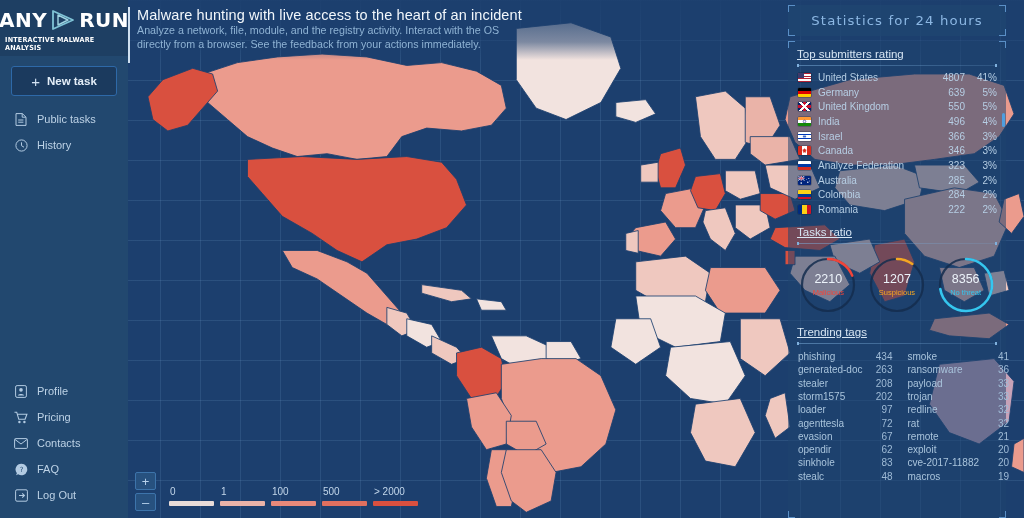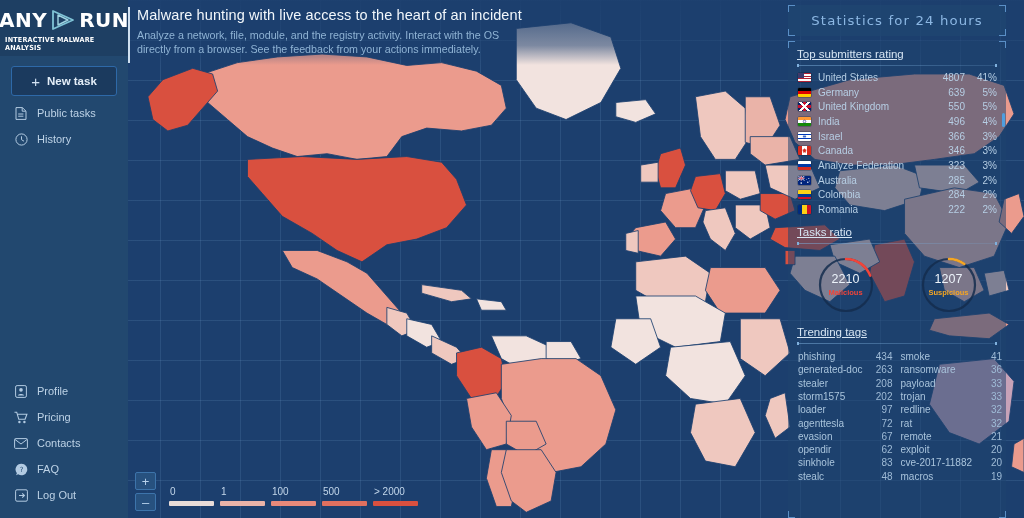--- a/index.html
+++ b/index.html
@@ -76,21 +76,21 @@
     gap: 7px;
     cursor: pointer;
   }
   .newtask-btn .plus {
     color: #d3e3f3; font-size: 15px; line-height: 1; font-weight: 400;
   }
   .newtask-btn .lbl {
     color: #e4eef8; font-size: 11.5px; font-weight: 700;
   }
 
-  .nav-list { margin-top: 4px; }
+  .nav-list { margin-top: 10px; }
   .nav-item {
     height: 26px;
     display: flex;
     align-items: center;
     gap: 9px;
     padding-left: 14px;
     cursor: pointer;
   }
   .nav-item .ico {
     width: 14px; height: 14px;
@@ -146,21 +146,20 @@
   .banner .bar {
     position: absolute; left: 0; top: 7px;
     width: 2px; height: 56px;
     background: #cfe0f0;
   }
   .banner h1 {
     color: #f2f7fb;
     font-size: 14.5px;
     font-weight: 400;
     letter-spacing: 0.1px;
-    margin-bottom: 5px;
   }
   .banner p {
     color: #8fb3d4;
     font-size: 10.7px;
     line-height: 1.33;
     max-width: 375px;
   }
 
   
   .zoom-ctrl {
@@ -303,39 +302,39 @@
   }
   .donut { position: relative; width: 62px; height: 62px; }
   .donut svg { display: block; transform: rotate(-90deg); }
   .donut .ctr {
     position: absolute; inset: 0;
     display: flex; flex-direction: column;
     align-items: center; justify-content: center;
     padding-top: 1px;
   }
   .donut .val { color: #ecf3fa; font-size: 12.5px; line-height: 1.05; }
-  .donut .cap { font-size: 7.5px; font-weight: 700; margin-top: 2px; }
+  .donut .cap { font-size: 7.5px; font-weight: 400; margin-top: 2px; }
 
   
   .tags-grid {
     display: flex;
     padding: 2px 9px 0 10px;
     gap: 0;
   }
   .tags-col { flex: 1 1 50%; }
   .tag-row {
     display: flex;
     height: 13.3px;
     align-items: center;
     font-size: 10px;
     color: #a9c4dc;
   }
   .tag-row .tn { flex: 1 1 auto; white-space: nowrap; overflow: hidden; }
   .tag-row .tv { width: 30px; text-align: right; color: #9fbbd6; }
-  .tags-col.right .tn { padding-left: 8px; }
+  .tags-col.right .tn { padding-left: 15px; }
 </style>
 </head>
 <body>
 
 <div id="app">
 
   <div class="sidebar">
     <div class="logo-block">
       <div class="logo-row">
         <span class="logo-any">ANY</span>
@@ -659,20 +658,30 @@
             <div class="donut">
               <svg width="62" height="62" viewBox="0 0 62 62">
                 <circle cx="31" cy="31" r="26" fill="none" stroke="rgba(20,45,78,0.85)" stroke-width="2.2"></circle>
                 <circle cx="31" cy="31" r="26" fill="none" stroke="#f5a623" stroke-width="2.6" stroke-linecap="round" stroke-dasharray="16.34 163.36"></circle>
               </svg>
               <div class="ctr">
                 <div class="val">1207</div>
                 <div class="cap" style="color:#f5a623">Suspicious</div>
               </div>
             </div>
+            <div class="donut">
+              <svg width="62" height="62" viewBox="0 0 62 62">
+                <circle cx="31" cy="31" r="26" fill="none" stroke="rgba(20,45,78,0.85)" stroke-width="2.2"></circle>
+                <circle cx="31" cy="31" r="26" fill="none" stroke="#35c6ef" stroke-width="2.6" stroke-linecap="round" stroke-dasharray="117.62 163.36"></circle>
+              </svg>
+              <div class="ctr">
+                <div class="val">8356</div>
+                <div class="cap" style="color:#35c6ef">No threat</div>
+              </div>
+            </div>
           </div>
 
         <div class="sect-title" style="padding-top:2px;">Trending tags</div>
         <div class="divider"></div>
         <div class="tags-grid">
           <div class="tags-col left" id="tags-left">
               <div class="tag-row">
                 <span class="tn">phishing</span>
                 <span class="tv">434</span>
               </div>

